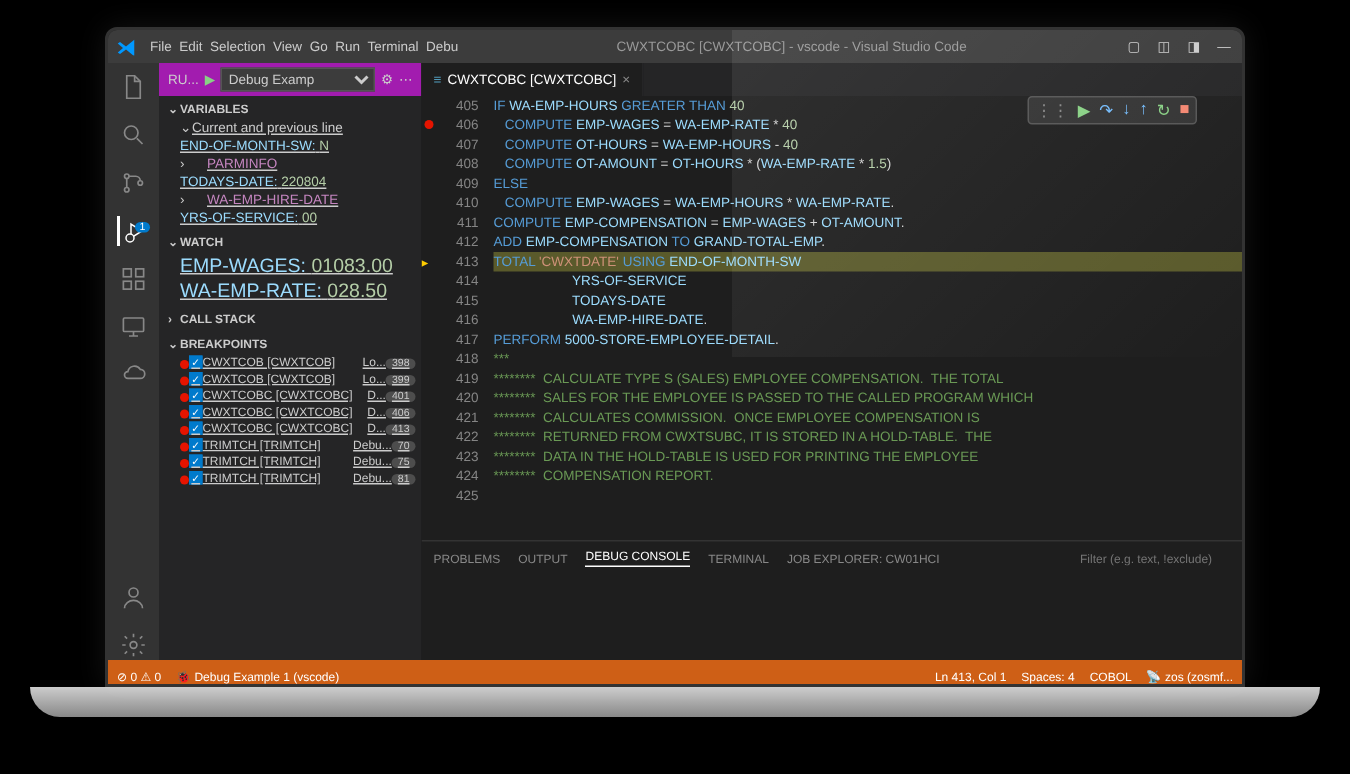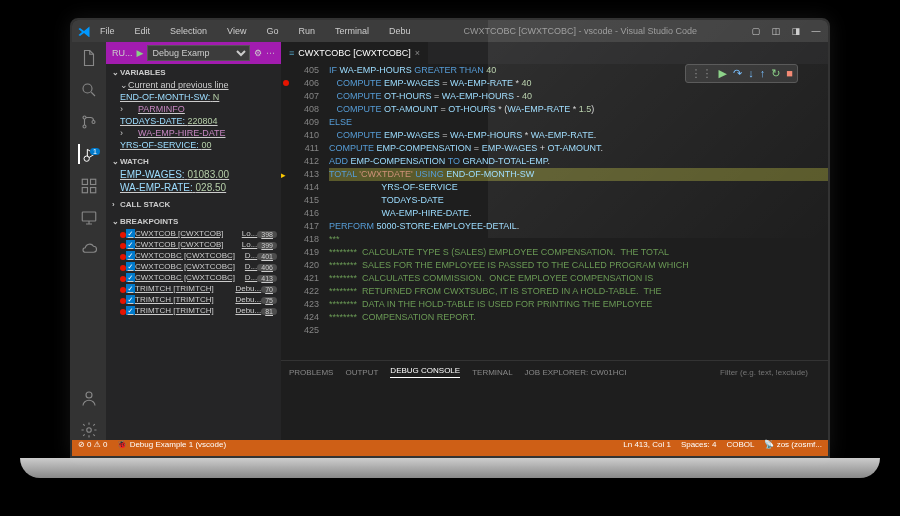--- a/index.html
+++ b/index.html
@@ -4,21 +4,21 @@
 <style>
 * { margin: 0; padding: 0; box-sizing: border-box; font-family: -apple-system, "Segoe UI", sans-serif; }
 body { background: #000; width: 900px; height: 516px; overflow: hidden; display: flex; align-items: center; justify-content: center; }
 .laptop { width: 860px; height: 480px; position: relative; }
 .screen { width: 760px; height: 440px; margin: 0 auto; background: #1e1e1e; border: 2px solid #333; border-radius: 8px 8px 0 0; overflow: hidden; position: relative; box-shadow: 0 0 20px rgba(255,255,255,0.08); }
 .base { width: 860px; height: 20px; background: linear-gradient(#ccc, #888); border-radius: 0 0 40px 40px; margin: 0 auto; box-shadow: 0 5px 15px rgba(0,0,0,0.5); }
 .glare { position: absolute; top: 0; right: 0; width: 45%; height: 50%; background: linear-gradient(135deg, rgba(255,255,255,0.08), transparent); pointer-events: none; z-index: 100; }
 
 .titlebar { height: 22px; background: #3c3c3c; display: flex; align-items: center; color: #ccc; font-size: 9px; padding: 0 6px; }
 .titlebar .logo { width: 14px; height: 14px; display: flex; align-items: center; }
-.titlebar .menu { display: flex; gap: 20px; margin-left: 8px; }
+.titlebar .menu { display: flex; gap: 5px; margin-left: 8px; }
 .titlebar .menu span { cursor: pointer; }
 .titlebar .title { flex: 1; text-align: center; color: #999; }
 .titlebar .winctrl { display: flex; gap: 8px; }
 .titlebar .winctrl span { width: 12px; height: 12px; display: inline-flex; align-items: center; justify-content: center; cursor: pointer; color: #ccc; }
 
 .main { display: flex; height: calc(100% - 22px - 16px); }
 
 .activitybar { width: 34px; background: #333; display: flex; flex-direction: column; align-items: center; padding-top: 6px; gap: 12px; }
 .activitybar .aicon { width: 20px; height: 20px; color: #888; cursor: pointer; display: flex; align-items: center; justify-content: center; }
 .activitybar .aicon.active { color: #fff; border-left: 2px solid #fff; margin-left: -2px; padding-left: 2px; }
@@ -33,21 +33,21 @@
 .play { color: #89d185; }
 
 .section { padding: 2px 0; }
 .section-head { display: flex; align-items: center; padding: 2px 6px; font-size: 8px; font-weight: bold; color: #ccc; cursor: pointer; text-transform: uppercase; }
 .chev { width: 8px; display: inline-block; }
 .section-body { padding-left: 10px; text-decoration: underline; }
 .var-row { padding: 1px 4px; font-size: 9px; white-space: nowrap; overflow: hidden; color: #ccc; }
 .var-row .vname { color: #9cdcfe; }
 .var-row .vval { color: #b5cea8; }
 .sub { color: #c586c0; padding-left: 10px; }
-.watch-row { padding: 1px 4px; font-size: 10px; }
+.watch-row { padding: 1px 4px; font-size: 13px; }
 .watch-row .wname { color: #9cdcfe; }
 .watch-row .wval { color: #b5cea8; }
 .bp-row { display: flex; align-items: flex-end; gap: 0; padding: 1px 4px; font-size: 8px; white-space: nowrap; overflow: hidden; }
 .bp-dot { width: 6px; height: 6px; background: #e51400; border-radius: 50%; flex-shrink: 0; }
 .bp-chk { width: 9px; height: 9px; background: #007acc; border: 1px solid #007acc; flex-shrink: 0; display: inline-flex; align-items: center; justify-content: center; color: #fff; font-size: 7px; }
 .bp-name { flex: 1; overflow: hidden; text-overflow: ellipsis; }
 .bp-line { background: #4d4d4d; color: #ccc; border-radius: 6px; padding: 0 4px; font-size: 7px; }
 
 .editor-area { flex: 1; display: flex; flex-direction: column; background: #1e1e1e; overflow: hidden; }
 .tabs { height: 22px; background: #252526; display: flex; align-items: center; }
@@ -74,21 +74,21 @@
 .op { color: #d4d4d4; }
 
 .panel { height: 80px; background: #1e1e1e; border-top: 1px solid #333; display: flex; flex-direction: column; }
 .panel-tabs { height: 22px; display: flex; align-items: center; padding: 0 8px; gap: 12px; font-size: 8px; color: #888; }
 .panel-tabs span { cursor: pointer; text-transform: uppercase; }
 .panel-tabs .active { color: #fff; border-bottom: 1px solid #fff; padding-bottom: 2px; }
 .panel-tabs .filter { margin-left: auto; }
 .panel-tabs input { background: transparent; border: none; color: #888; font-size: 8px; width: 100px; }
 .panel-body { flex: 1; }
 
-.statusbar { height: 16px; background: #ce5f16; color: #fff; display: flex; align-items: flex-start; font-size: 8px; padding: 0 6px; gap: 10px; }
+.statusbar { height: 16px; background: #ce5f16; color: #fff; display: flex; align-items: flex-end; font-size: 8px; padding: 0 6px; gap: 10px; }
 .statusbar .sbr { margin-left: auto; display: flex; gap: 10px; }
 </style>
 </head>
 <body>
 
 <div class="laptop">
   <div class="screen">
     <div class="glare"></div>
 
     <div class="titlebar">

